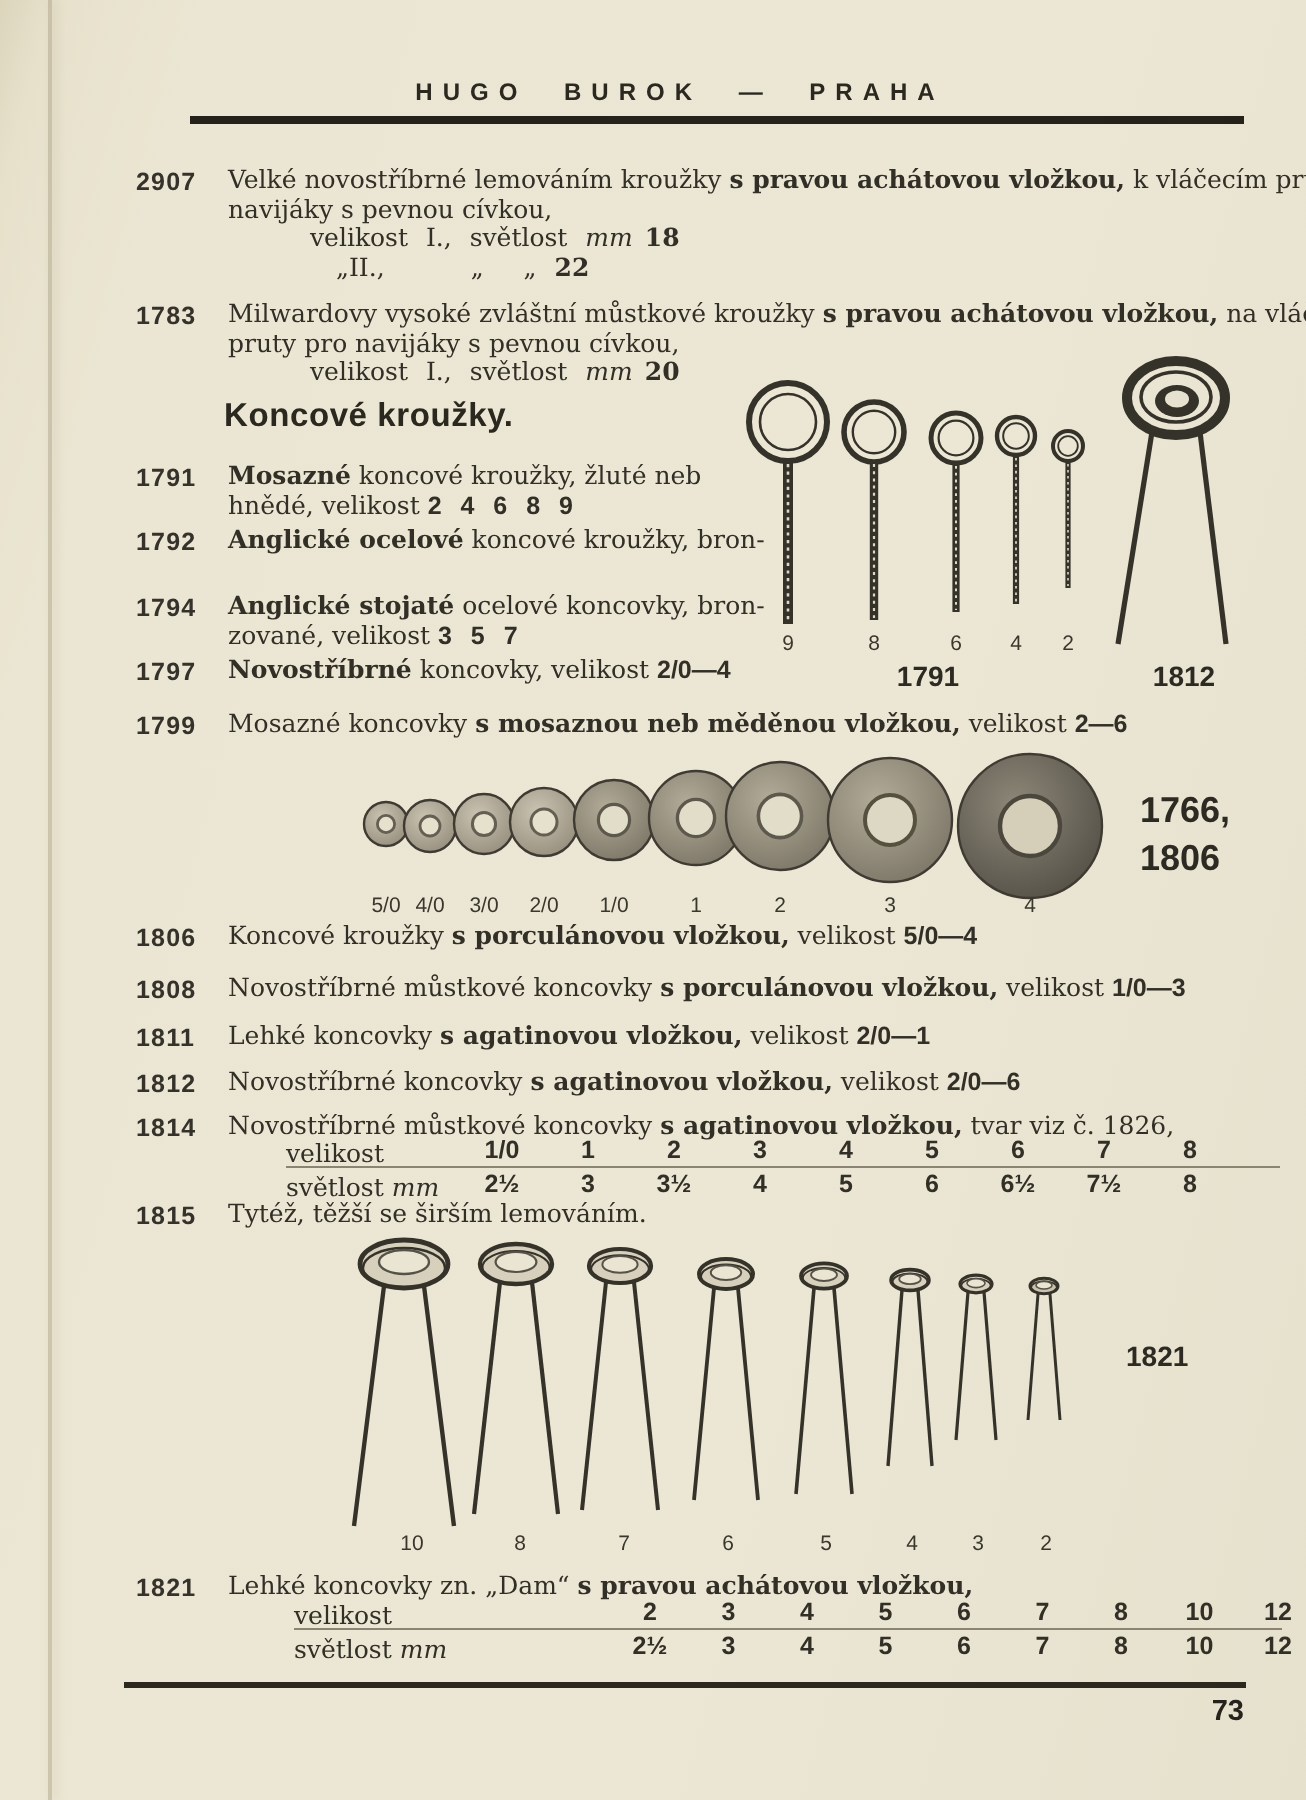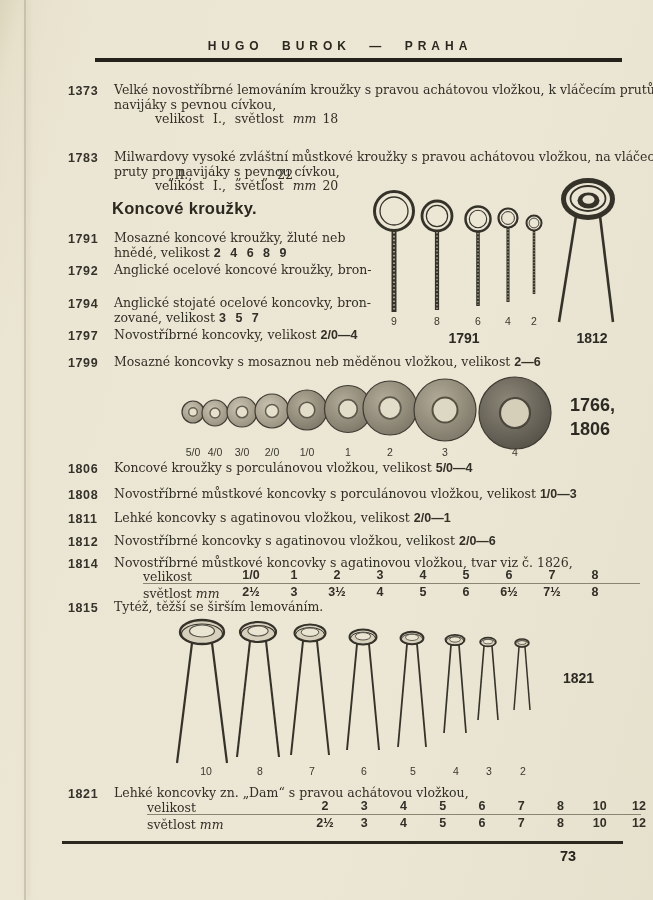--- a/index.html
+++ b/index.html
@@ -6,27 +6,27 @@
   .page{position:relative;width:653px;height:900px;overflow:hidden;
         background:linear-gradient(105deg,#dcd5bc 0%,#e7e1cc 3%,#ebe6d3 12%,#ece7d5 60%,#e6e1cd 100%);
         font-family:"DejaVu Serif",serif;color:#322f27;}
   .crease{position:absolute;left:24px;top:0;width:2px;height:100%;
         background:rgba(125,112,78,.28);box-shadow:2px 0 5px rgba(125,112,78,.18);}
   .hdr{position:absolute;top:39px;left:60px;width:560px;text-align:center;
         font-family:"Liberation Sans",sans-serif;font-weight:bold;font-size:12px;
         letter-spacing:5px;word-spacing:10px;color:#2a281f;}
   .hrule{position:absolute;left:95px;top:58px;width:527px;height:4px;background:#24221a;}
   .frule{position:absolute;left:62px;top:841px;width:561px;height:3px;background:#2a281f;}
-  .pnum{position:absolute;top:848px;left:560px;width:62px;text-align:left;
+  .pnum{position:absolute;top:848px;left:560px;width:62px;text-align:right;
         font-family:"Liberation Sans",sans-serif;font-weight:bold;font-size:14.5px;color:#25231c;}
   .num{position:absolute;left:68px;font-family:"Liberation Sans",sans-serif;font-weight:bold;
         font-size:12.5px;letter-spacing:.6px;color:#34322a;}
   .blk{position:absolute;left:114px;font-size:12.5px;line-height:14.5px;}
   .line{white-space:nowrap;}
-  .b{font-weight:normal;margin-top:41px;}
+  .b{font-weight:bold;}
   .i{font-style:italic;}
   .sz{font-family:"Liberation Sans",sans-serif;font-weight:bold;word-spacing:6px;text-align:right;}
   .sub{margin-left:41px;word-spacing:5px;}
   span.d{display:inline-block;}
   .sec{position:absolute;left:112px;top:199px;font-family:"Liberation Sans",sans-serif;
         font-weight:bold;font-size:16.5px;color:#2a281f;letter-spacing:.3px;text-align:center;}
   .tlabel{position:absolute;font-size:12.5px;}
   .tcells{position:absolute;display:flex;justify-content:space-between;}
   .tcells span{font-family:"Liberation Sans",sans-serif;font-weight:bold;font-size:12.5px;
         min-width:26px;text-align:center;}
@@ -39,21 +39,21 @@
 </style>
 </head>
 <body>
 
 <div class="page">
   <div class="crease"></div>
 
   <div class="hdr">HUGO BUROK — PRAHA</div>
   <div class="hrule"></div>
 
-  <div class="num" style="top:84px">1373</div>
+  <div class="num" style="top:84px">2907</div>
   <div class="blk" style="top:83px">
     <div class="line"><span>Velké novostříbrné lemováním kroužky </span><span class="b">s pravou achátovou vložkou,</span><span> k vláčecím prutům pro</span></div>
     <div class="line">navijáky s pevnou cívkou,</div>
     <div class="line sub"><span>velikost I., světlost </span><span class="i">mm</span><span class="b" style="margin-left:6px">18</span></div>
     <div class="line sub"><span class="d" style="margin-left:13px">„</span><span class="d" style="">II.,</span><span class="d" style="margin-left:43px">„</span><span class="d" style="margin-left:20px">„</span><span class="d b" style="margin-left:9px">22</span></div>
   </div>
 
   <div class="num" style="top:151px">1783</div>
   <div class="blk" style="top:150px">
     <div class="line"><span>Milwardovy vysoké zvláštní můstkové kroužky </span><span class="b">s pravou achátovou vložkou,</span><span> na vláčecí</span></div>

